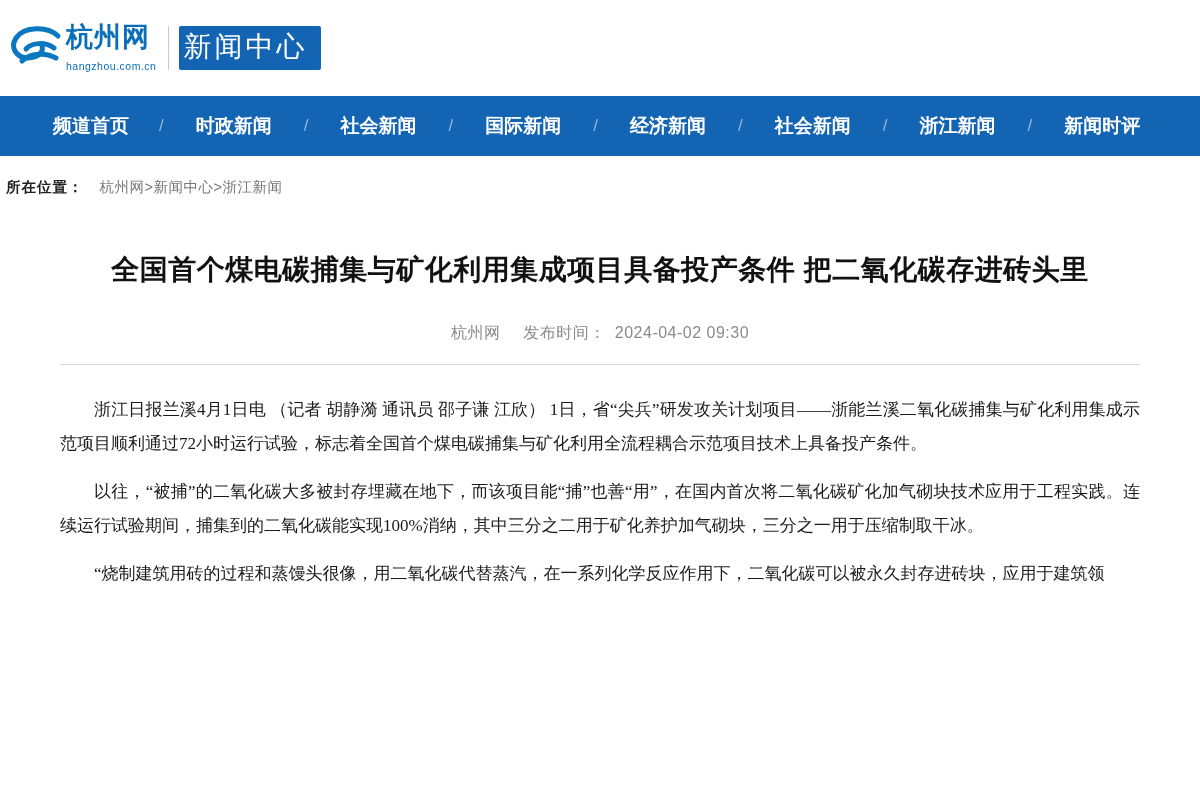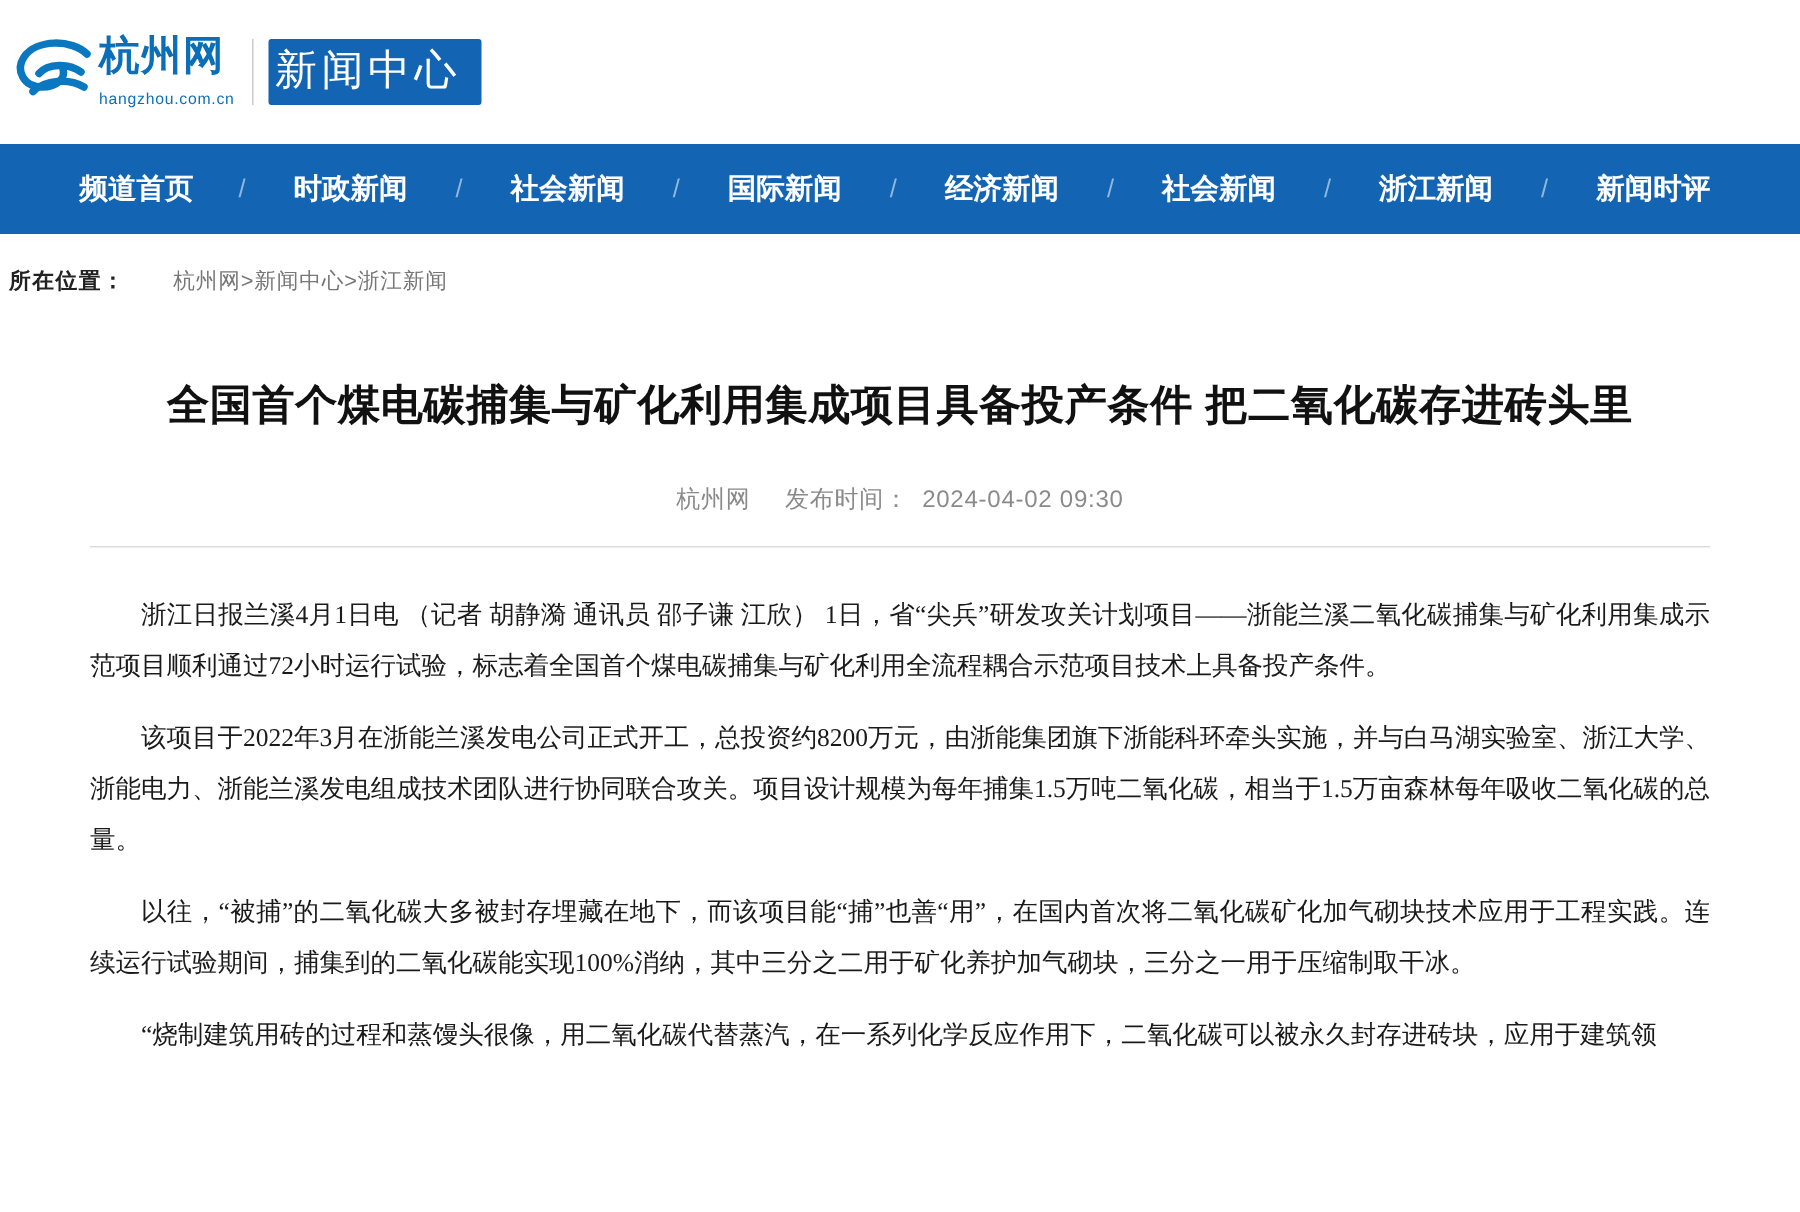--- a/index.html
+++ b/index.html
@@ -106,21 +106,21 @@
     height: 62px;
     display: flex;
     align-items: center;
     padding-left: 6px;
     font-size: 14.5px;
   }
   .breadcrumb-label {
     color: #222;
     font-weight: bold;
     letter-spacing: 1px;
-    margin-right: 32px;
+    margin-right: 16px;
   }
   .breadcrumb-path {
     color: #777;
     letter-spacing: 0.5px;
   }
 
   
   .article {
     width: 1140px;
     margin: 16px auto;
@@ -216,17 +216,16 @@
   <div class="article-meta">
     <span class="meta-source">杭州网</span>
     <span class="meta-time-label">发布时间：</span>
     <span class="meta-time">2024-04-02 09:30</span>
   </div>
 
   <hr class="meta-rule">
 
   <div class="article-body">
     <p>浙江日报兰溪4月1日电 （记者 胡静漪 通讯员 邵子谦 江欣） 1日，省“尖兵”研发攻关计划项目——浙能兰溪二氧化碳捕集与矿化利用集成示范项目顺利通过72小时运行试验，标志着全国首个煤电碳捕集与矿化利用全流程耦合示范项目技术上具备投产条件。</p>
-    <p>该项目于2022年3月在浙能兰溪发电公司正式开工，总投资约8200万元，由浙能集团旗下浙能科环牵头实施，并与白马湖实验室、浙江大学、浙能电力、浙能兰溪发电组成技术团队进行协同联合攻关。项目设计规模为每年捕集1.5万吨二氧化碳，相当于1.5万亩森林每年吸收二氧化碳的总量。</p>
     <p>以往，“被捕”的二氧化碳大多被封存埋藏在地下，而该项目能“捕”也善“用”，在国内首次将二氧化碳矿化加气砌块技术应用于工程实践。连续运行试验期间，捕集到的二氧化碳能实现100%消纳，其中三分之二用于矿化养护加气砌块，三分之一用于压缩制取干冰。</p>
     <p>“烧制建筑用砖的过程和蒸馒头很像，用二氧化碳代替蒸汽，在一系列化学反应作用下，二氧化碳可以被永久封存进砖块，应用于建筑领</p>
   </div>
 </article>
 
 </body></html>

